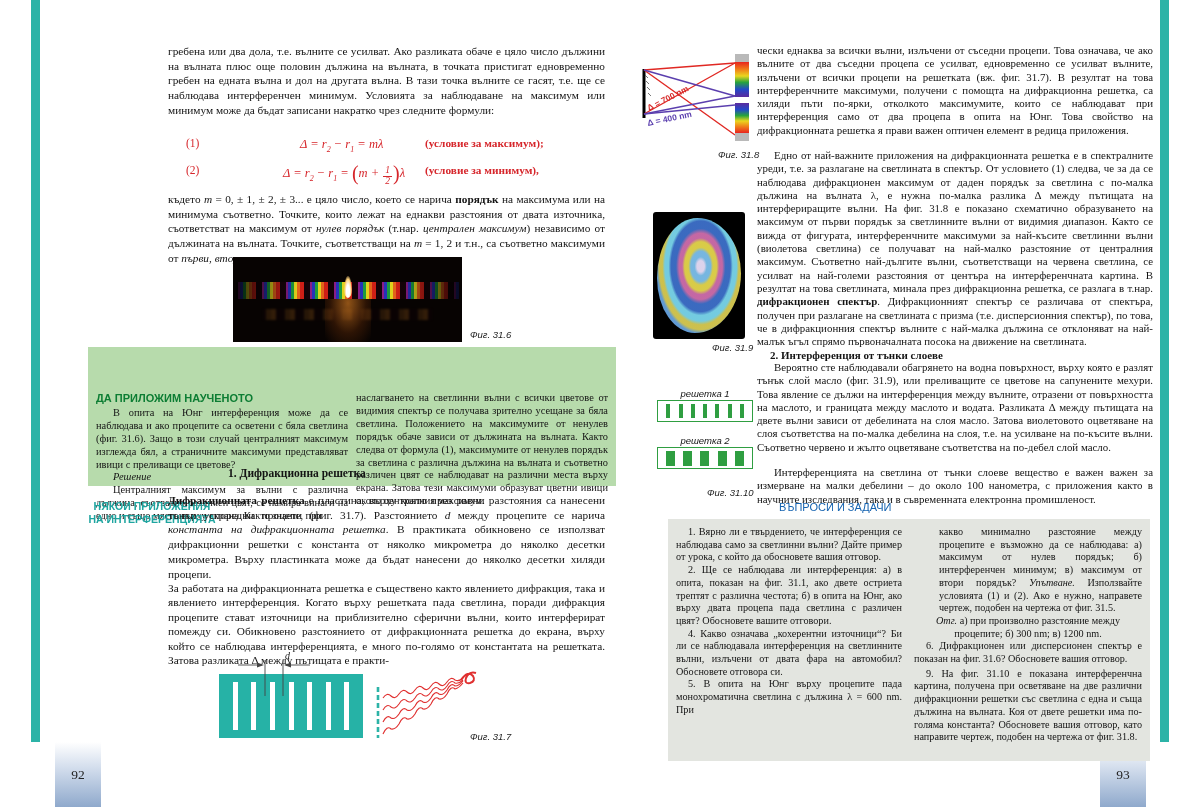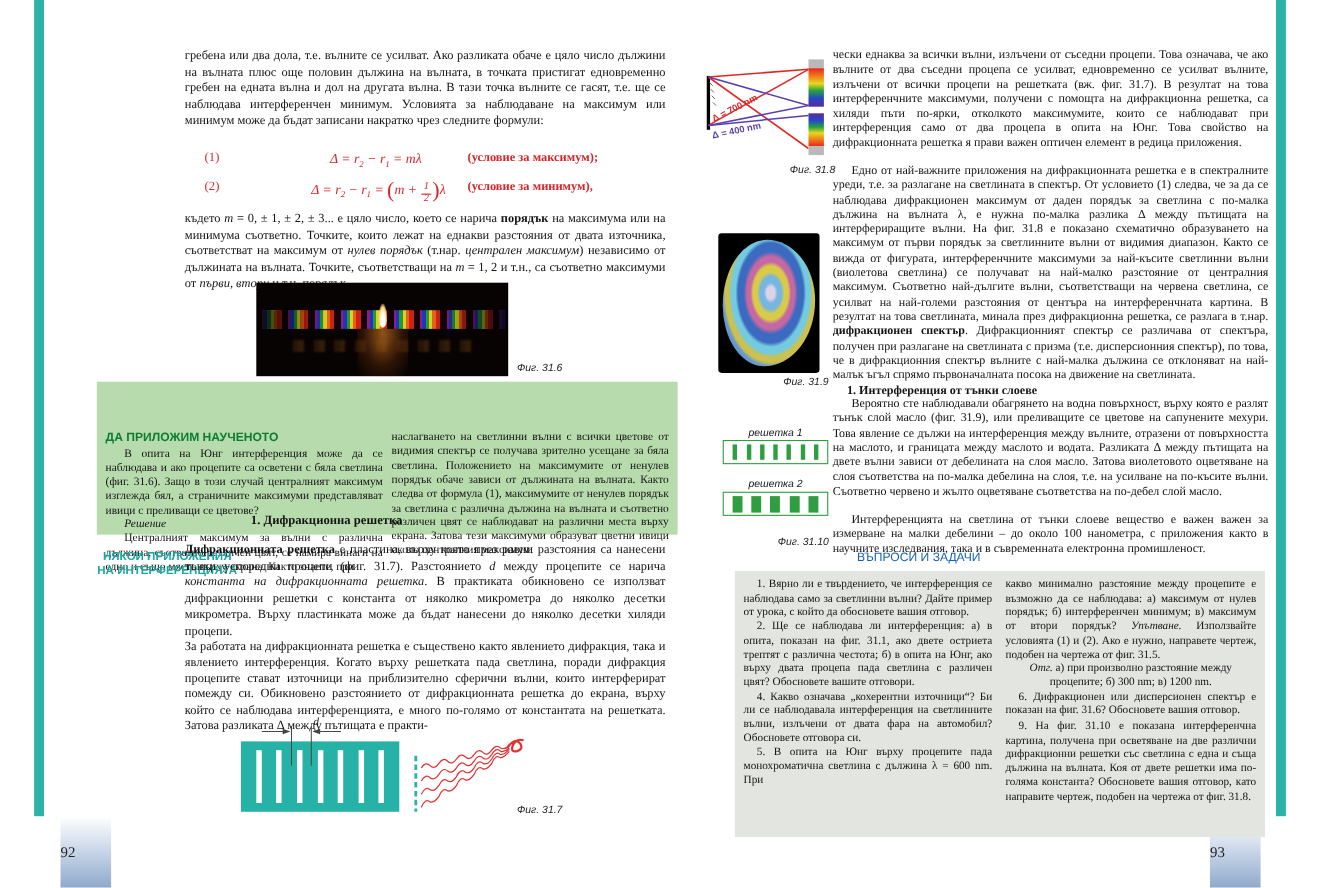--- a/index.html
+++ b/index.html
@@ -6,21 +6,21 @@
   html,body { width:1200px; height:807px; }
   body { position:relative; background:#ffffff; font-family:"Liberation Serif", serif; color:#141414; overflow:hidden; }
   .abs { position:absolute; }
   .just { text-align:justify; }
   .b { font-weight:700; }
   .i { font-style:italic; }
 
   
   .edgebar { width:9px; background:#2cb3a7; top:0; height:742px; }
   .pagenum { width:46px; height:65px; top:742px; background:linear-gradient(180deg,#ffffff 0%,#cdd9ea 45%,#8fa9cc 100%);
-             display:flex; align-items:center; font-size:13.5px; color:#222; }
+             display:flex; align-items:center; justify-content:center; font-size:13.5px; color:#222; }
 
   
   .lp-col { left:168px; width:437px; font-size:11.3px; line-height:14.7px; }
   .rp-col { left:757px; width:396px; font-size:10.9px; line-height:13.3px; }
   p.ind { text-indent:17px; }
 
   
   .formula { color:#d6262b; font-style:italic; font-size:12.5px; white-space:nowrap; }
   .formula sub { font-size:8px; font-style:italic; }
   .fnum { color:#d6262b; font-size:11.5px; }
@@ -72,21 +72,21 @@
   #fig9 { left:653px; top:212px; width:92px; height:127px; background:#000; border-radius:3px; overflow:hidden; }
   .f9-blob { position:absolute; left:4px; top:6px; right:4px; bottom:6px;
     border-radius:48% 52% 55% 45%/52% 48% 52% 48%;
     background:
       radial-gradient(ellipse at 52% 42%, rgba(232,222,248,.95) 0 6%, rgba(125,192,236,.95) 10% 16%, rgba(240,225,80,.9) 20% 26%, rgba(231,122,192,.85) 30% 35%, rgba(62,112,202,.95) 40% 48%, rgba(122,214,236,.95) 52% 58%, rgba(240,226,92,.85) 62% 67%, rgba(102,162,222,.95) 71% 80%, rgba(42,82,172,1) 85% 100%); }
 
   
   #qbox { left:668px; top:519px; width:482px; height:242px; background:#e3e5e0; }
   .q-col { position:absolute; top:7px; font-size:10.2px; line-height:12.7px; }
   .q-col p { text-indent:12px; text-align:justify; }
-  .q-col p.noind { text-indent:0; }
+  .q-col p.noind { text-indent:0;margin-left:25px; }
   .q-col p.ansr { text-indent:0; text-align:center; }
   #q-title { left:779px; top:501px; font-family:"Liberation Sans", sans-serif; font-weight:400; font-size:11px; color:#1563b0; }
 
   .sechead { font-weight:700; font-size:11.5px; }
 </style>
 </head>
 <body>
 
 <div class="abs edgebar" style="left:31px"></div>
 <div class="abs edgebar" style="left:1160px"></div>
@@ -229,21 +229,21 @@
   <div class="bar"></div>
     <div class="bar"></div>
     <div class="bar"></div>
     <div class="bar"></div>
     <div class="bar"></div>
 </div>
 <div class="abs cap" style="left:707px; top:487px">Фиг. 31.10</div>
 
 <div class="abs rp-col just" style="top:44px">чески еднаква за всички вълни, излъчени от съседни процепи. Това означава, че ако вълните от два съседни процепа се усилват, едновременно се усилват вълните, излъчени от всички процепи на решетката (вж. фиг. 31.7). В резултат на това интерференчните максимуми, получени с помощта на дифракционна решетка, са хиляди пъти по-ярки, отколкото максимумите, които се наблюдават при интерференция само от два процепа в опита на Юнг. Това свойство на дифракционната решетка я прави важен оптичен елемент в редица приложения.</div>
 <div class="abs rp-col just" style="top:149px; text-indent:17px"><span>Едно от най-важните приложения на дифракционната решетка е в спектралните уреди, т.е. за разлагане на светлината в спектър. От условието (1) следва, че за да се наблюдава дифракционен максимум от даден порядък за светлина с по-малка дължина на вълната λ, е нужна по-малка разлика Δ между пътищата на интерфериращите вълни. На фиг. 31.8 е показано схематично образуването на максимум от първи порядък за светлинните вълни от видимия диапазон. Както се вижда от фигурата, интерференчните максимуми за най-късите светлинни вълни (виолетова светлина) се получават на най-малко разстояние от централния максимум. Съответно най-дългите вълни, съответстващи на червена светлина, се усилват на най-големи разстояния от центъра на интерференчната картина. В резултат на това светлината, минала през дифракционна решетка, се разлага в т.нар. </span><span class="b">дифракционен спектър</span><span>. Дифракционният спектър се различава от спектъра, получен при разлагане на светлината с призма (т.е. дисперсионния спектър), по това, че в дифракционния спектър вълните с най-малка дължина се отклоняват на най-малък ъгъл спрямо първоначалната посока на движение на светлината.</span></div>
-<div class="abs sechead" style="left:770px; top:349px; font-size:11px">1. Интерференция от тънки слоеве</div>
+<div class="abs sechead" style="left:770px; top:349px; font-size:11px">2. Интерференция от тънки слоеве</div>
 <div class="abs rp-col just" style="top:361px; text-indent:17px">Вероятно сте наблюдавали обагрянето на водна повърхност, върху която е разлят тънък слой масло (фиг. 31.9), или преливащите се цветове на сапунените мехури. Това явление се дължи на интерференция между вълните, отразени от повърхността на маслото, и границата между маслото и водата. Разликата Δ между пътищата на двете вълни зависи от дебелината на слоя масло. Затова виолетовото оцветяване на слоя съответства на по-малка дебелина на слоя, т.е. на усилване на по-късите вълни. Съответно червено и жълто оцветяване съответства на по-дебел слой масло.</div>
 <div class="abs rp-col just" style="top:466px; text-indent:17px">Интерференцията на светлина от тънки слоеве вещество е важен важен за измерване на малки дебелини – до около 100 нанометра, с приложения както в научните изследвания, така и в съвременната електронна промишленост.</div>
 
 <div class="abs" id="q-title">ВЪПРОСИ И ЗАДАЧИ</div>
 
 <div class="abs" id="qbox">
   <div class="q-col" style="left:8px; width:226px">
     <p>1. Вярно ли е твърдението, че интерференция се наблюдава само за светлинни вълни? Дайте пример от урока, с който да обосновете вашия отговор.</p>
     <p>2. Ще се наблюдава ли интерференция: а) в опита, показан на фиг. 31.1, ако двете остриета трептят с различна честота; б) в опита на Юнг, ако върху двата процепа пада светлина с различен цвят? Обосновете вашите отговори.</p>
     <p>4. Какво означава „кохерентни източници“? Би ли се наблюдавала интерференция на светлинните вълни, излъчени от двата фара на автомобил? Обосновете отговора си.</p>

